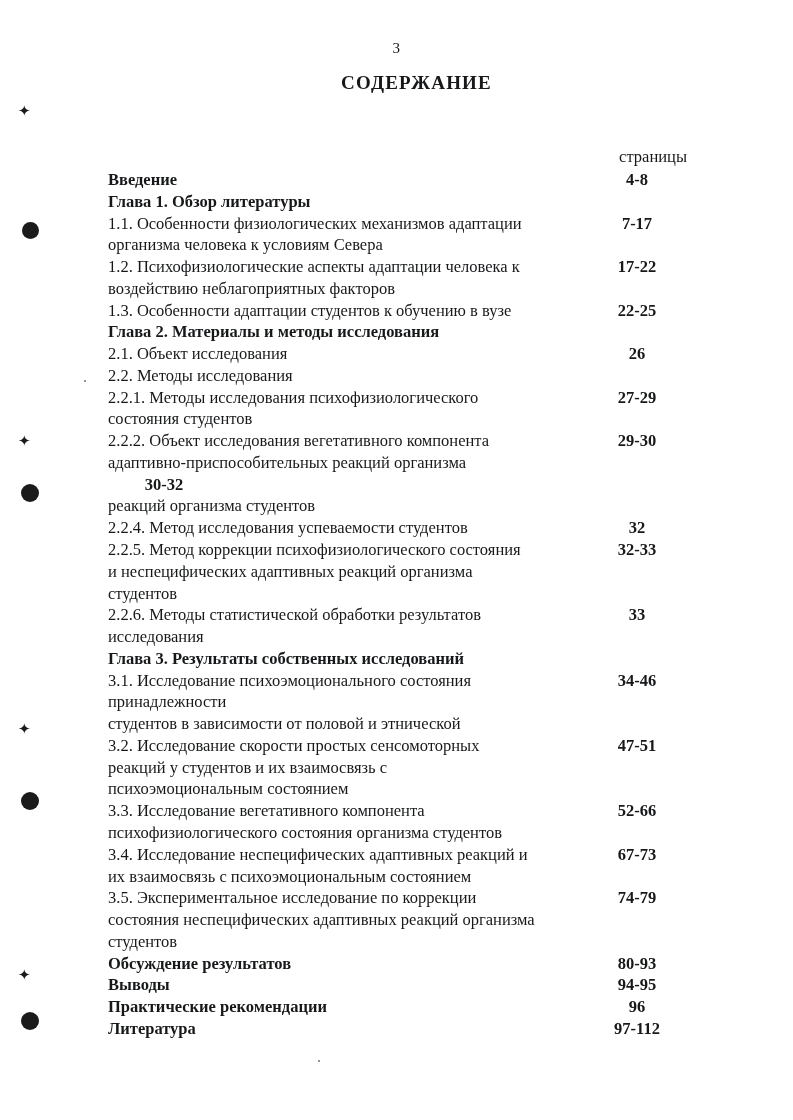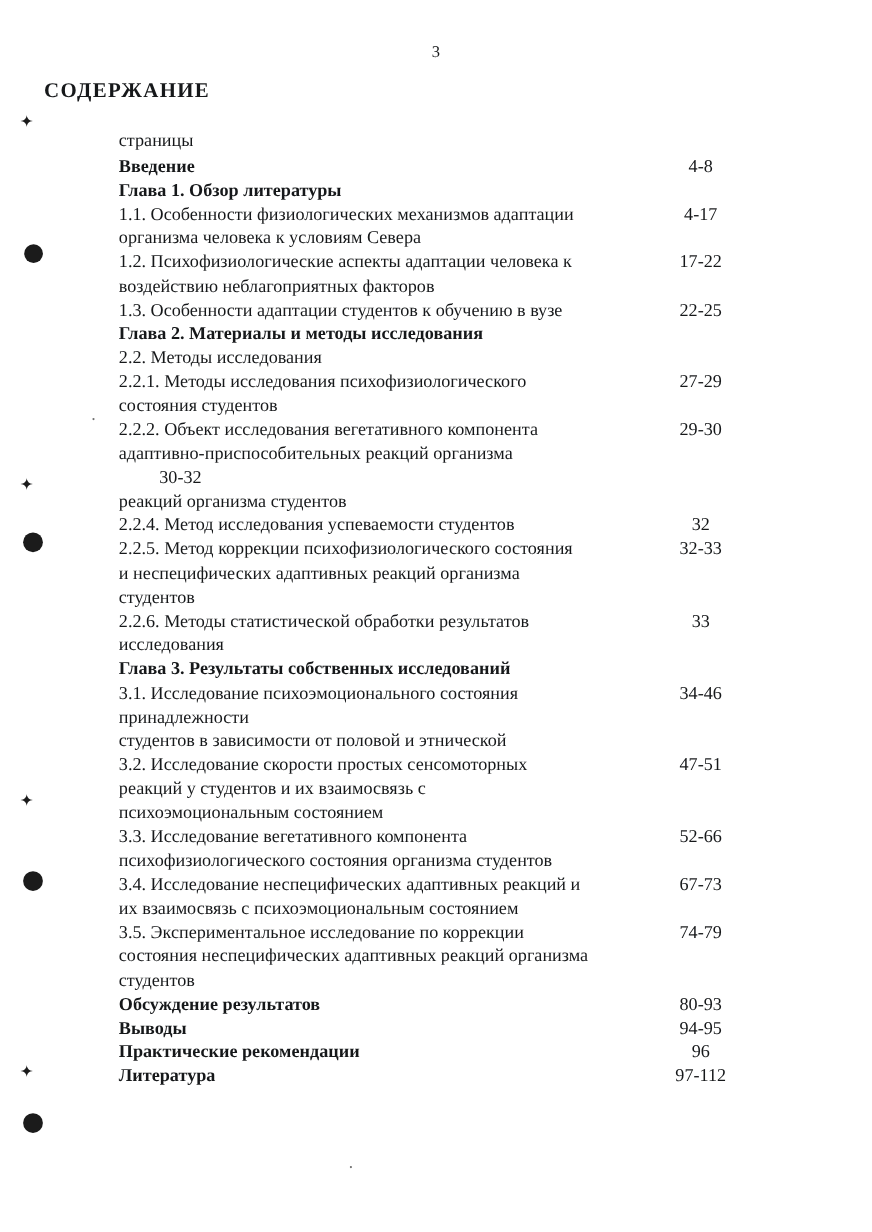--- a/index.html
+++ b/index.html
@@ -30,56 +30,59 @@
     text-align: center;
     font-size: 15px;
     letter-spacing: 0.5px;
   }
 
   .doc-title {
     position: absolute;
     top: 72px;
     left: 0;
     right: 0;
-    text-align: left;
+    text-align: center;
     font-size: 19px;
     font-weight: bold;
     letter-spacing: 1.2px;
     padding-left: 40px;
   }
 
   .toc {
     position: absolute;
     top: 118px;
     left: 108px;
     width: 585px;
   }
 
   .pages-header {
+    text-align: right;
     font-size: 16.5px;
     padding-right: 6px;
     margin-bottom: 2px;
+    margin-top: 29px;
   }
 
   .row {
     display: flex;
     align-items: flex-start;
     font-size: 16.5px;
     line-height: 1.32;
   }
 
   .row .label {
     flex: 1 1 auto;
     padding-right: 8px;
   }
 
   .row .pages {
     flex: 0 0 112px;
     text-align: center;
     white-space: nowrap;
+    font-weight: bold;
   }
 
   .row.bold .label {
     font-weight: bold;
   }
 
   .row.cont .label {
     
   }
 
@@ -128,21 +131,21 @@
         <div class="row bold">
           <div class="label">Введение</div>
           <div class="pages">4-8</div>
         </div>
         <div class="row bold">
           <div class="label">Глава 1. Обзор литературы</div>
           <div class="pages"></div>
         </div>
         <div class="row">
           <div class="label">1.1. Особенности физиологических механизмов адаптации</div>
-          <div class="pages">4-17</div>
+          <div class="pages">7-17</div>
         </div>
         <div class="row cont">
           <div class="label">организма человека к условиям Севера</div>
           <div class="pages"></div>
         </div>
         <div class="row">
           <div class="label">1.2. Психофизиологические аспекты адаптации человека к</div>
           <div class="pages">17-22</div>
         </div>
         <div class="row cont">
@@ -151,20 +154,24 @@
         </div>
         <div class="row">
           <div class="label">1.3. Особенности адаптации студентов к обучению в вузе</div>
           <div class="pages">22-25</div>
         </div>
         <div class="row bold">
           <div class="label">Глава 2. Материалы и методы исследования</div>
           <div class="pages"></div>
         </div>
         <div class="row">
+          <div class="label">2.1. Объект исследования</div>
+          <div class="pages">26</div>
+        </div>
+        <div class="row">
           <div class="label">2.2. Методы исследования</div>
           <div class="pages"></div>
         </div>
         <div class="row">
           <div class="label">2.2.1. Методы исследования психофизиологического</div>
           <div class="pages">27-29</div>
         </div>
         <div class="row cont">
           <div class="label">состояния студентов</div>
           <div class="pages"></div>

